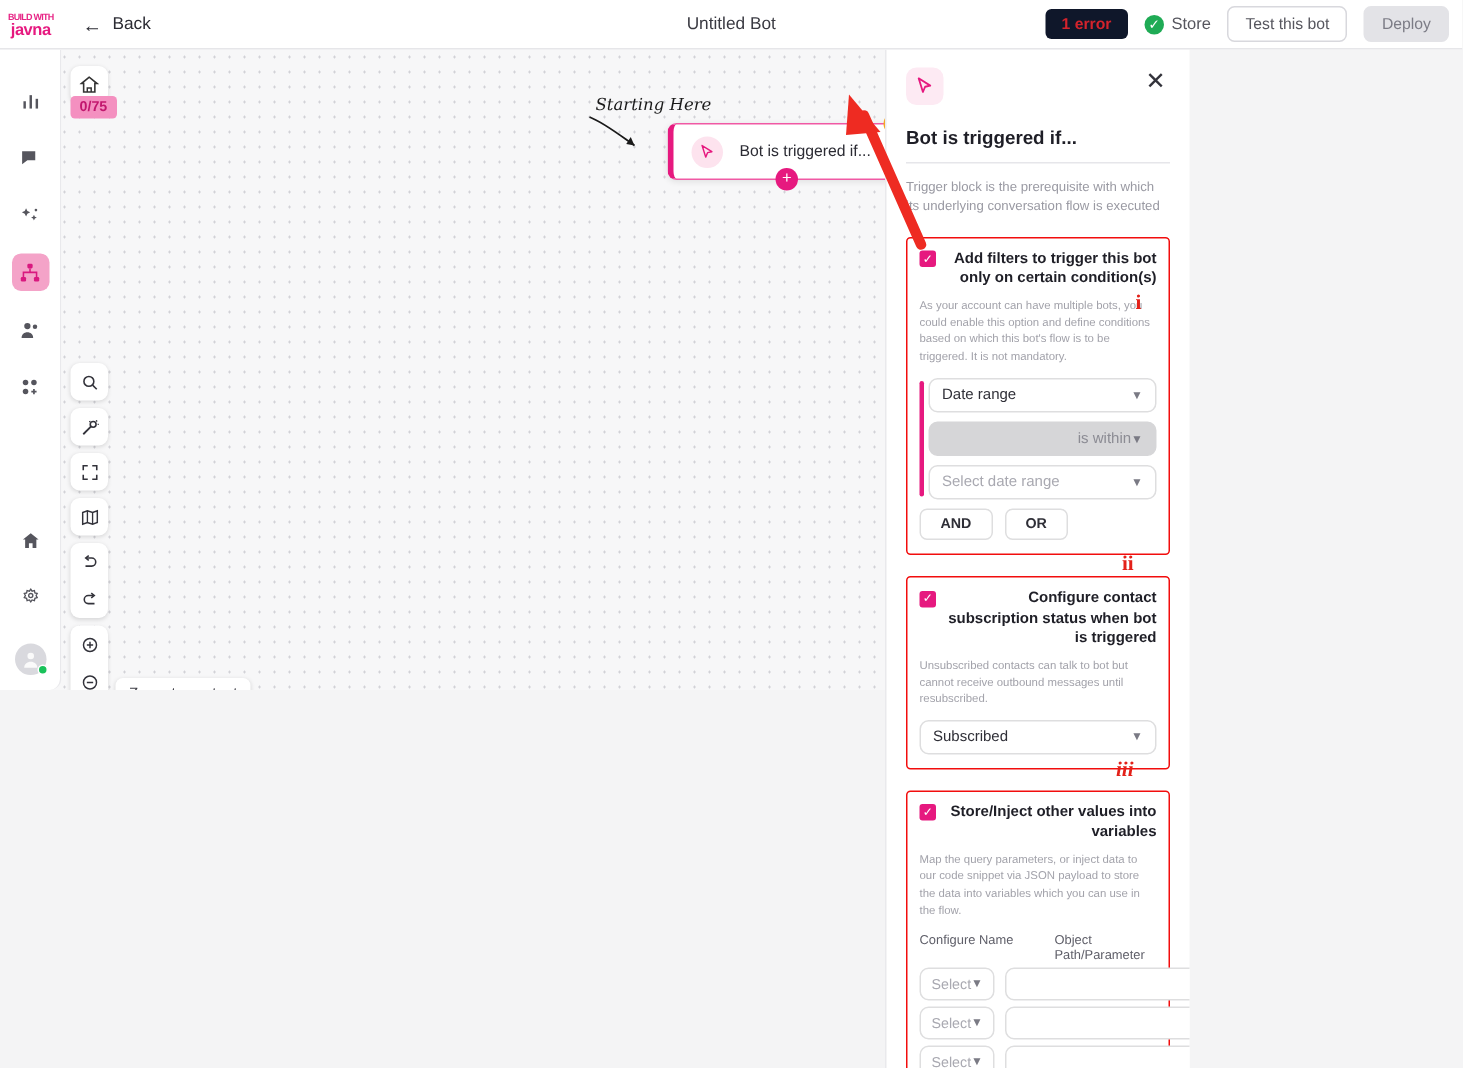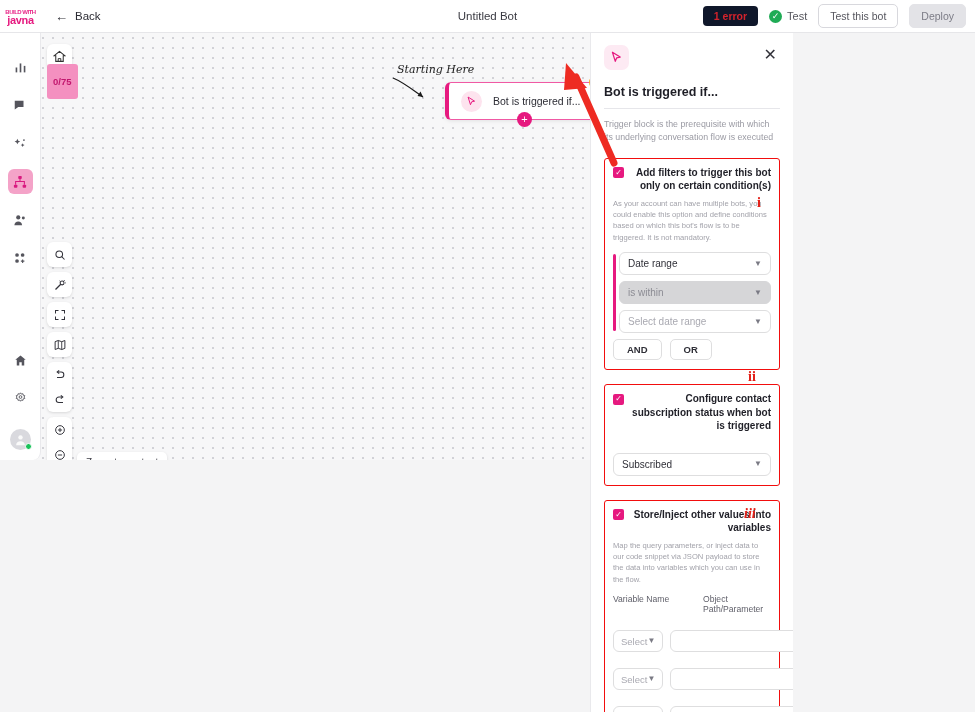--- a/index.html
+++ b/index.html
@@ -91,21 +91,21 @@
     background-size: 10px 10px;
     border-radius: 0 0 7px 7px; overflow: hidden; z-index: 10;
   }
   .canvas-home {
     position: absolute; top: 11px; left: 39px; width: 25px; height: 25px;
     background: #fff; border-radius: 6px; box-shadow: 0 1px 3px rgba(0,0,0,.13);
     display: flex; align-items: center; justify-content: center; cursor: pointer; color:#333;
   }
   .count-badge {
     position: absolute; top: 31px; left: 39px; background: #f490c0; color: #c2176e;
-    font-size: 9.5px; font-weight: bold; padding: 12px 6px; border-radius: 3px;
+    font-size: 9.5px; font-weight: bold; padding: 2px 6px; border-radius: 3px;
   }
   .tool-stack {
     position: absolute; left: 39px; top: 209px;
     display: flex; flex-direction: column; gap: 5px; width: 25px;
   }
   .tool-grp {
     background: #fff; border-radius: 6px; box-shadow: 0 1px 3px rgba(0,0,0,.13);
     display: flex; flex-direction: column; overflow: hidden;
   }
   .tool-btn {
@@ -186,32 +186,32 @@
     position: absolute; left: 0; top: 2px; bottom: 2px; width: 2.5px;
     background: #e6197f; border-radius: 2px;
   }
   .select {
     border: 1px solid #dededf; border-radius: 6px; height: 23px;
     display: flex; align-items: center; justify-content: space-between;
     padding: 0 8px; font-size: 10px; color: #2f2f37; margin-bottom: 6px;
     background: #fff; cursor: pointer;
   }
   .select.placeholder { color: #a9a9b1; }
-  .select.disabled { background: #d6d6d8; border-color: #d6d6d8; color: #8c8c94; }
+  .select.disabled { background: #d6d6d8; border-color: #d6d6d8; color: #8c8c94; justify-content: flex-end; }
   .caret { color: #7a7a84; font-size: 8px; line-height: 1; }
   .andor { display: flex; gap: 8px; margin-top: 3px; }
   .andor-btn {
     border: 1px solid #dededf; border-radius: 5px; font-size: 9.5px; color: #2f2f37;
     padding: 4px 13px; background: #fff; cursor: pointer; font-weight: bold;
   }
 
   .vh-row { display: flex; gap: 7px; margin-top: 9px; }
   .vh { font-size: 8.6px; color: #5e5e68; }
   .vh.a { width: 83px; } .vh.b { flex: 1; }
-  .var-row { display: flex; gap: 7px; margin-top: 16px; }
+  .var-row { display: flex; gap: 7px; margin-top: 4px; }
   .var-sel {
     width: 83px; border: 1px solid #dededf; border-radius: 6px; height: 22px;
     display: flex; align-items: center; justify-content: space-between;
     padding: 0 7px; font-size: 9.5px; color: #a9a9b1; background: #fff; cursor: pointer;
   }
   .var-inp {
     flex: 1; border: 1px solid #dededf; border-radius: 6px; height: 22px;
     font-size: 9.5px; padding: 0 7px; color: #2f2f37; outline: none; background:#fff;
   }
 
@@ -232,21 +232,21 @@
     </div>
     <div class="back-btn">
       <span class="back-arrow">←</span>
       <span>Back</span>
     </div>
     <div class="doc-title">Untitled Bot</div>
     <div class="topbar-right">
       <div class="err-badge">1 error</div>
       <div class="saved">
         <span class="chk-circle">✓</span>
-        <span>Test</span>
+        <span>Store</span>
       </div>
       <button class="btn-outline">Test this bot</button>
       <button class="btn-grey">Deploy</button>
     </div>
   </div>
 
   <div class="rail">
     <div class="rail-ico">
       <svg width="13" height="13" viewBox="0 0 16 16">
         <rect x="2" y="8" width="2" height="6" fill="currentColor"></rect>
@@ -458,35 +458,36 @@
           <button class="andor-btn">AND</button>
           <button class="andor-btn">OR</button>
         </div>
       </div>
 
       <div class="sec">
         <div class="chk-row">
           <div class="cbox">✓</div>
           <div class="chk-label">Configure contact subscription status when bot is triggered</div>
         </div>
-        <div class="select" style="margin-top:20px;margin-bottom:0;">
+        <div class="sec-desc">Unsubscribed contacts can talk to bot but cannot receive outbound messages until resubscribed.</div>
+        <div class="select" style="margin-top:8px;margin-bottom:0;">
           <span>Subscribed</span>
           <span class="caret">▼</span>
         </div>
       </div>
 
       <div class="sec">
         <div class="chk-row">
           <div class="cbox">✓</div>
           <div class="chk-label">Store/Inject other values into variables</div>
         </div>
         <div class="sec-desc">Map the query parameters, or inject data to our code snippet via JSON payload to store the data into variables which you can use in the flow.</div>
 
         <div class="vh-row">
-          <div class="vh a">Variable Name</div>
+          <div class="vh a">Configure Name</div>
           <div class="vh b">Object Path/Parameter</div>
         </div>
 
         <div class="var-row">
           <div class="var-sel">
             <span>Select</span>
             <span class="caret">▼</span>
           </div>
           <input class="var-inp" type="text" value="" style="">
         </div>

